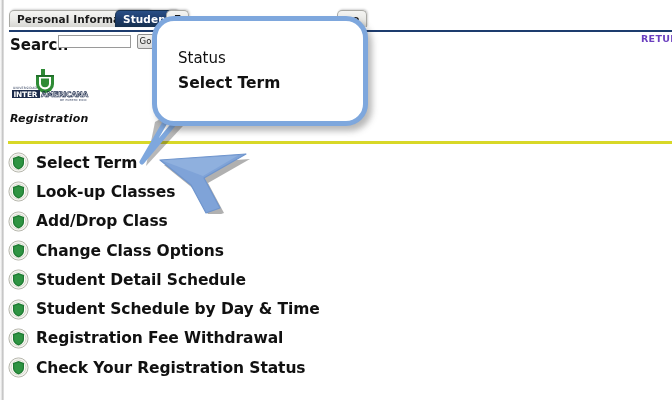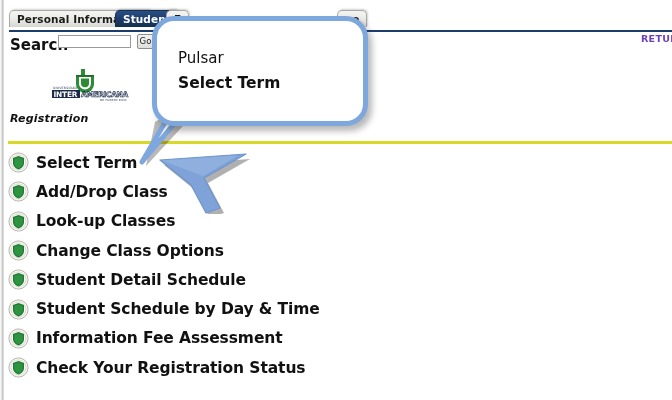--- a/index.html
+++ b/index.html
@@ -135,21 +135,21 @@
     text-decoration: none;
     overflow: hidden;
     width: 31px;
     direction: ltr;
   }
 
   
   #logo {
     position: absolute;
     left: 10px; top: 68px;
-    width: 80px; height: 34px; margin-left: 40px;
+    width: 80px; height: 34px;
   }
   #logo svg { display: block; }
 
   
   #page-title {
     position: absolute;
     left: 10px; top: 112px;
     font-size: 11px;
     font-style: italic;
     font-weight: bold;
@@ -319,44 +319,44 @@
 
     <a class="menu-item" href="#">
       <span class="bullet">
         <svg width="21" height="21" viewBox="0 0 21 21" xmlns="http://www.w3.org/2000/svg">
           <circle cx="10.5" cy="10.5" r="9.6" fill="#f3f3ef" stroke="#b8b8ae" stroke-width="1"></circle>
           <circle cx="10.5" cy="10.5" r="7.4" fill="#fbfbf7" stroke="#d5d5c9" stroke-width="0.8"></circle>
           <path d="M10.5 4.1 L16 6.1 V11 c0 3.4 -2.6 5.4 -5.5 6.6 C7.6 16.4 5 14.4 5 11 V6.1 z" fill="#1f7a33"></path>
           <path d="M10.5 5.4 L14.8 7 V11 c0 2.7 -2 4.3 -4.3 5.3 C8.2 15.3 6.2 13.7 6.2 11 V7 z" fill="#2f9442"></path>
         </svg>
       </span>
+      <span class="menu-label">Look-up Classes</span>
+    </a>
+
+    <a class="menu-item" href="#">
+      <span class="bullet">
+        <svg width="21" height="21" viewBox="0 0 21 21" xmlns="http://www.w3.org/2000/svg">
+          <circle cx="10.5" cy="10.5" r="9.6" fill="#f3f3ef" stroke="#b8b8ae" stroke-width="1"></circle>
+          <circle cx="10.5" cy="10.5" r="7.4" fill="#fbfbf7" stroke="#d5d5c9" stroke-width="0.8"></circle>
+          <path d="M10.5 4.1 L16 6.1 V11 c0 3.4 -2.6 5.4 -5.5 6.6 C7.6 16.4 5 14.4 5 11 V6.1 z" fill="#1f7a33"></path>
+          <path d="M10.5 5.4 L14.8 7 V11 c0 2.7 -2 4.3 -4.3 5.3 C8.2 15.3 6.2 13.7 6.2 11 V7 z" fill="#2f9442"></path>
+        </svg>
+      </span>
       <span class="menu-label">Add/Drop Class</span>
     </a>
 
     <a class="menu-item" href="#">
       <span class="bullet">
         <svg width="21" height="21" viewBox="0 0 21 21" xmlns="http://www.w3.org/2000/svg">
           <circle cx="10.5" cy="10.5" r="9.6" fill="#f3f3ef" stroke="#b8b8ae" stroke-width="1"></circle>
           <circle cx="10.5" cy="10.5" r="7.4" fill="#fbfbf7" stroke="#d5d5c9" stroke-width="0.8"></circle>
           <path d="M10.5 4.1 L16 6.1 V11 c0 3.4 -2.6 5.4 -5.5 6.6 C7.6 16.4 5 14.4 5 11 V6.1 z" fill="#1f7a33"></path>
           <path d="M10.5 5.4 L14.8 7 V11 c0 2.7 -2 4.3 -4.3 5.3 C8.2 15.3 6.2 13.7 6.2 11 V7 z" fill="#2f9442"></path>
         </svg>
       </span>
-      <span class="menu-label">Look-up Classes</span>
-    </a>
-
-    <a class="menu-item" href="#">
-      <span class="bullet">
-        <svg width="21" height="21" viewBox="0 0 21 21" xmlns="http://www.w3.org/2000/svg">
-          <circle cx="10.5" cy="10.5" r="9.6" fill="#f3f3ef" stroke="#b8b8ae" stroke-width="1"></circle>
-          <circle cx="10.5" cy="10.5" r="7.4" fill="#fbfbf7" stroke="#d5d5c9" stroke-width="0.8"></circle>
-          <path d="M10.5 4.1 L16 6.1 V11 c0 3.4 -2.6 5.4 -5.5 6.6 C7.6 16.4 5 14.4 5 11 V6.1 z" fill="#1f7a33"></path>
-          <path d="M10.5 5.4 L14.8 7 V11 c0 2.7 -2 4.3 -4.3 5.3 C8.2 15.3 6.2 13.7 6.2 11 V7 z" fill="#2f9442"></path>
-        </svg>
-      </span>
       <span class="menu-label">Change Class Options</span>
     </a>
 
     <a class="menu-item" href="#">
       <span class="bullet">
         <svg width="21" height="21" viewBox="0 0 21 21" xmlns="http://www.w3.org/2000/svg">
           <circle cx="10.5" cy="10.5" r="9.6" fill="#f3f3ef" stroke="#b8b8ae" stroke-width="1"></circle>
           <circle cx="10.5" cy="10.5" r="7.4" fill="#fbfbf7" stroke="#d5d5c9" stroke-width="0.8"></circle>
           <path d="M10.5 4.1 L16 6.1 V11 c0 3.4 -2.6 5.4 -5.5 6.6 C7.6 16.4 5 14.4 5 11 V6.1 z" fill="#1f7a33"></path>
           <path d="M10.5 5.4 L14.8 7 V11 c0 2.7 -2 4.3 -4.3 5.3 C8.2 15.3 6.2 13.7 6.2 11 V7 z" fill="#2f9442"></path>
@@ -379,21 +379,21 @@
 
     <a class="menu-item" href="#">
       <span class="bullet">
         <svg width="21" height="21" viewBox="0 0 21 21" xmlns="http://www.w3.org/2000/svg">
           <circle cx="10.5" cy="10.5" r="9.6" fill="#f3f3ef" stroke="#b8b8ae" stroke-width="1"></circle>
           <circle cx="10.5" cy="10.5" r="7.4" fill="#fbfbf7" stroke="#d5d5c9" stroke-width="0.8"></circle>
           <path d="M10.5 4.1 L16 6.1 V11 c0 3.4 -2.6 5.4 -5.5 6.6 C7.6 16.4 5 14.4 5 11 V6.1 z" fill="#1f7a33"></path>
           <path d="M10.5 5.4 L14.8 7 V11 c0 2.7 -2 4.3 -4.3 5.3 C8.2 15.3 6.2 13.7 6.2 11 V7 z" fill="#2f9442"></path>
         </svg>
       </span>
-      <span class="menu-label">Information Fee Assessment</span>
+      <span class="menu-label">Registration Fee Withdrawal</span>
     </a>
 
 
     <a class="menu-item" href="#">
       <span class="bullet">
         <svg width="21" height="21" viewBox="0 0 21 21" xmlns="http://www.w3.org/2000/svg">
           <circle cx="10.5" cy="10.5" r="9.6" fill="#f3f3ef" stroke="#b8b8ae" stroke-width="1"></circle>
           <circle cx="10.5" cy="10.5" r="7.4" fill="#fbfbf7" stroke="#d5d5c9" stroke-width="0.8"></circle>
           <path d="M10.5 4.1 L16 6.1 V11 c0 3.4 -2.6 5.4 -5.5 6.6 C7.6 16.4 5 14.4 5 11 V6.1 z" fill="#1f7a33"></path>
           <path d="M10.5 5.4 L14.8 7 V11 c0 2.7 -2 4.3 -4.3 5.3 C8.2 15.3 6.2 13.7 6.2 11 V7 z" fill="#2f9442"></path>
@@ -411,21 +411,21 @@
       </g>
       <path d="M50 0 L66 0 L14 62 z" fill="#ffffff" stroke="#7ea7dd" stroke-width="5" stroke-linejoin="round"></path>
       <rect x="46" y="-6" width="24" height="12" fill="#ffffff"></rect>
     </svg>
   </div>
 
   <div id="callout">
     <div class="bubble-shadow"></div>
     <div class="bubble-body"></div>
     <div class="bubble-text">
-      <span class="line1">Pulsar</span>
+      <span class="line1">Status</span>
       <span class="line2">Select Term</span>
     </div>
   </div>
 
   <div id="pointer">
     <svg width="110" height="62" viewBox="0 0 110 62" xmlns="http://www.w3.org/2000/svg">
       <g transform="translate(4,5)">
         <path d="M2 8 L88 2 L46 26 L62 56 L48 61 L33 33 z" fill="rgba(30,30,30,.35)"></path>
       </g>
       <path d="M2 8 L88 2 L46 26 L62 56 L48 61 L33 33 z" fill="#7fa3d8" stroke="#6f95cd" stroke-width="1.2" stroke-linejoin="round"></path>

